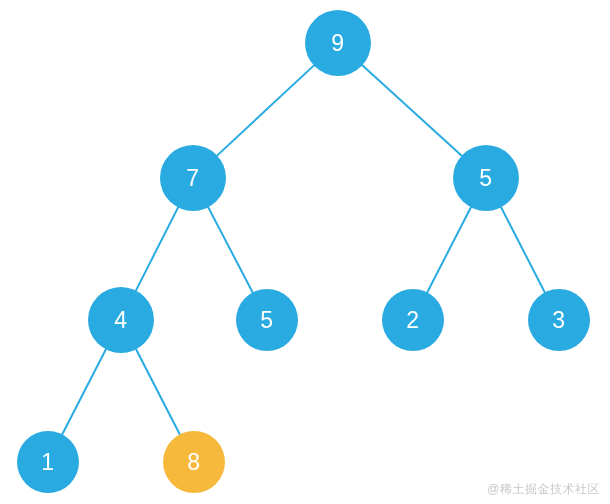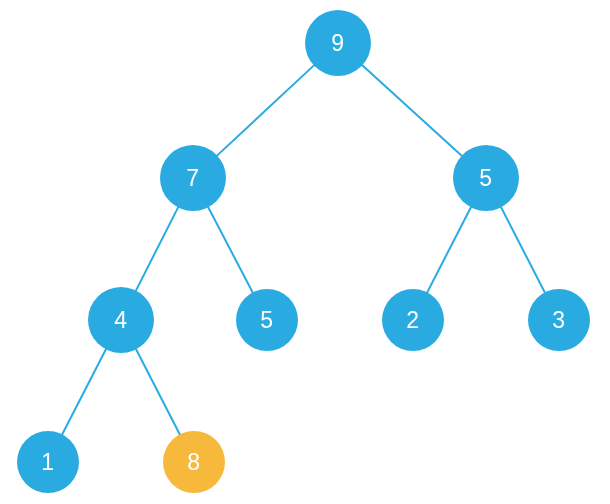--- a/index.html
+++ b/index.html
@@ -84,13 +84,14 @@
       <div class="node" style="left: 528px; top: 289px; width: 62px; height: 62px; background: rgb(41, 171, 226);">
         <span class="node-label">3</span>
       </div>
       <div class="node" style="left: 17px; top: 431px; width: 62px; height: 62px; background: rgb(41, 171, 226);">
         <span class="node-label">1</span>
       </div>
       <div class="node" style="left: 163px; top: 431px; width: 62px; height: 62px; background: rgb(246, 185, 59);">
         <span class="node-label">8</span>
       </div>
     </div>
+  <div class="watermark">@稀土掘金技术社区</div>
 </div>
 
 </body></html>

